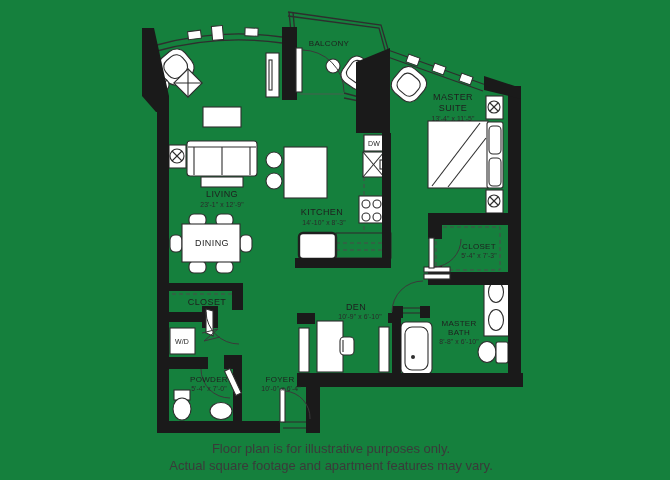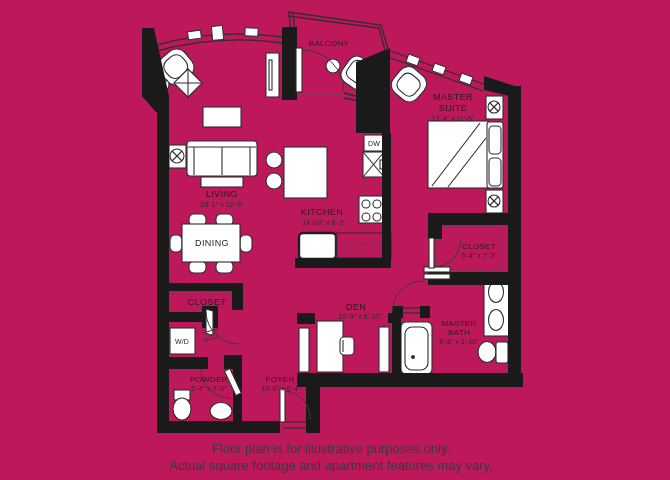--- a/index.html
+++ b/index.html
@@ -1,16 +1,16 @@
 <!DOCTYPE html>
 <html><head>
 <meta charset="utf-8">
 <style>
   html,body{margin:0;padding:0;background:#ffffff;}
-  #stage{position:relative;width:670px;height:480px;background:#be185d;overflow:hidden;
+  #stage{position:relative;width:670px;height:480px;background:#15803d;overflow:hidden;
          font-family:"Liberation Sans", sans-serif;}
   svg{position:absolute;left:0;top:0;}
   .wall{fill:#1a1a1a;stroke:none;}
   .fix{fill:#ffffff;stroke:#2e2e2e;stroke-width:1.1;}
   .fixthick{fill:#ffffff;stroke:#1f1f1f;stroke-width:2.4;}
   .ln{fill:none;stroke:#2e2e2e;stroke-width:1.1;}
   .win{fill:none;stroke:#2e2e2e;stroke-width:1.3;}
   .dash{fill:none;stroke:#4a4a4a;stroke-width:1;stroke-dasharray:4 3;}
   .dashr{fill:none;stroke:#4a4a4a;stroke-width:1;stroke-dasharray:4 3;}
   .arc{fill:none;stroke:#3a3a3a;stroke-width:1;}

